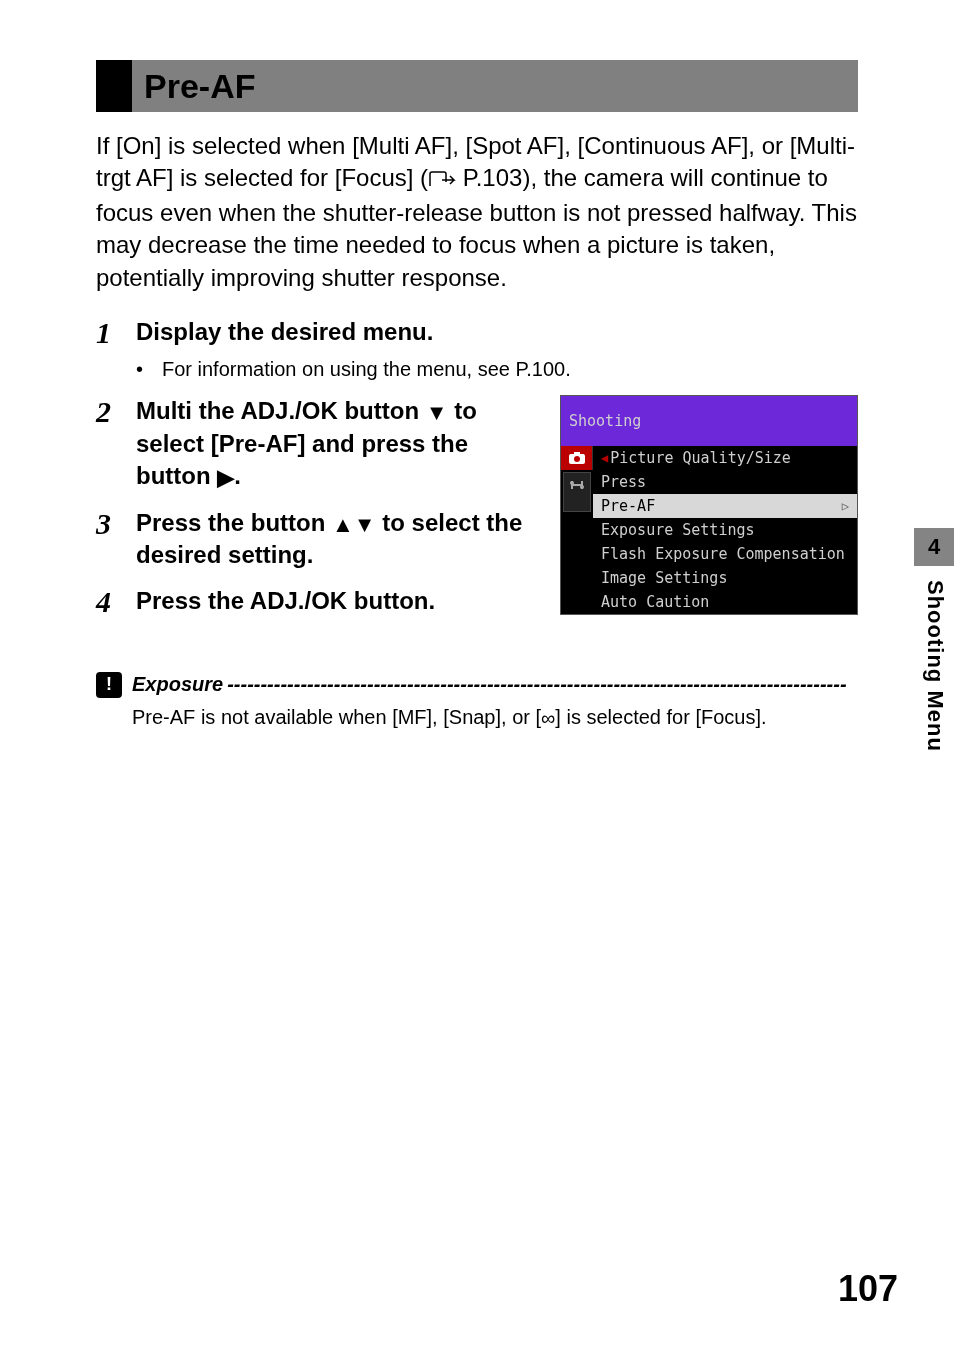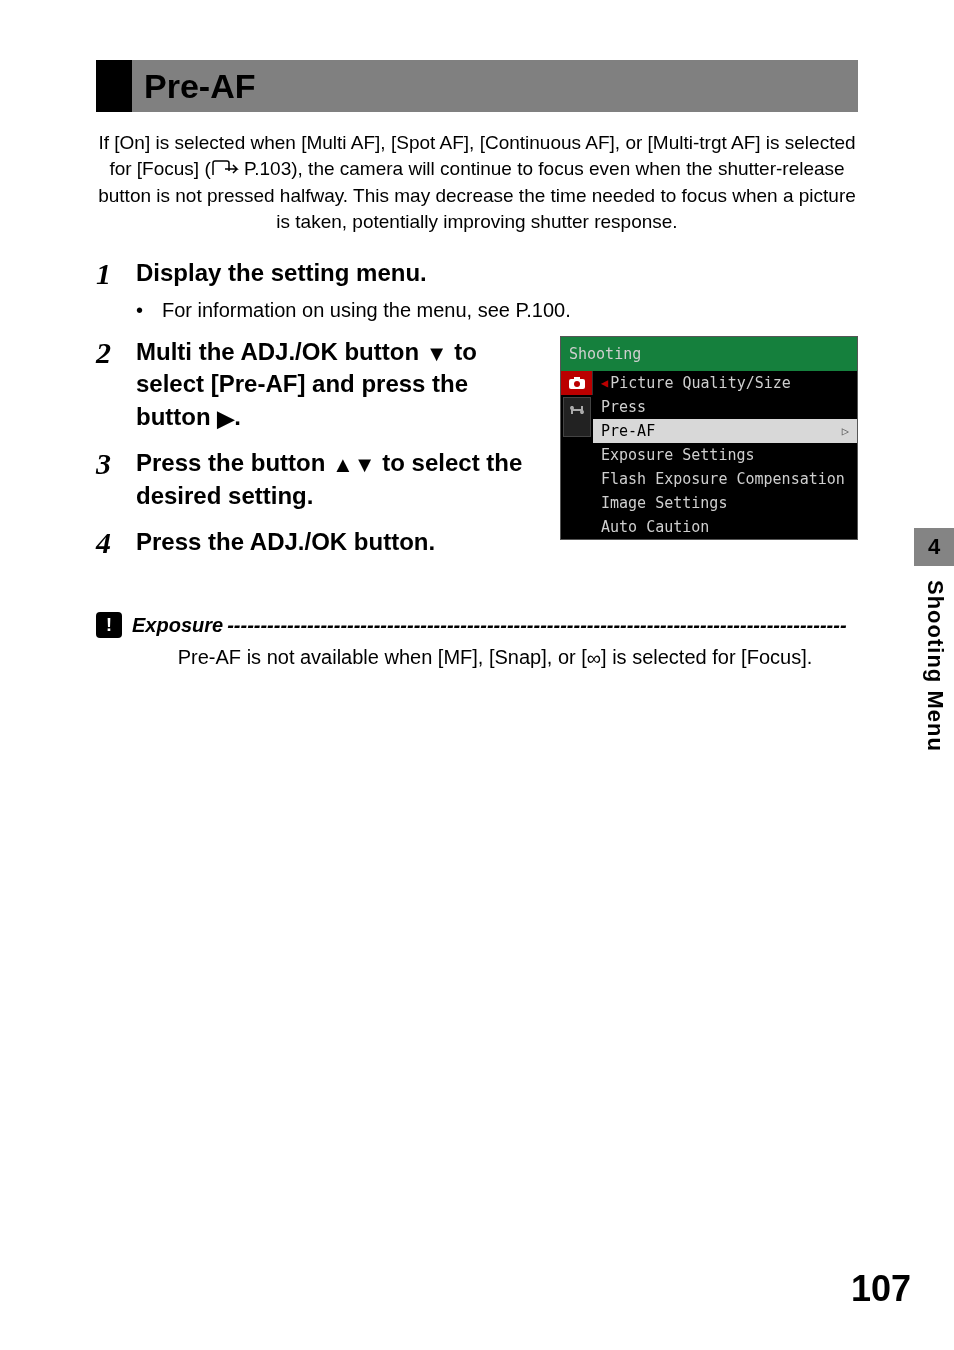--- a/index.html
+++ b/index.html
@@ -1,61 +1,61 @@
 <!DOCTYPE html>
 <html><head>
 <meta charset="utf-8">
 <style>
   * { box-sizing: border-box; margin: 0; padding: 0; }
   html, body { width: 954px; height: 1350px; background: #ffffff; font-family: Arial, Helvetica, sans-serif; color: #000; }
   .page { position: relative; width: 954px; height: 1350px; padding: 60px 96px 60px 96px; border-radius: 13px; }
   .heading-bar { background: #808080; height: 52px; display: flex; align-items: center; margin-bottom: 18px; }
   .heading-bar .black-tab { width: 36px; height: 52px; background: #000; }
   .heading-bar .heading-text { font-size: 34px; font-weight: 900; color: #000; margin-left: 12px; font-family: Arial, Helvetica, sans-serif; letter-spacing: 0px; }
-  .intro { font-size: 19px; line-height: 1.35; margin-bottom: 22px; text-align: center; }
+  .intro { font-size: 24px; line-height: 1.35; margin-bottom: 22px; }
   .ref-icon { display: inline-block; vertical-align: -2px; }
   .steps { }
   .step { display: flex; margin-bottom: 14px; align-items: flex-start; }
   .step .num { width: 40px; flex: 0 0 40px; font-family: Georgia, 'Times New Roman', serif; font-style: italic; font-weight: 900; font-size: 30px; line-height: 1; padding-top: 2px; }
   .step .body { flex: 1 1 auto; }
   .step .body .title { font-size: 24px; font-weight: 700; line-height: 1.35; }
   .step .body .sub { font-size: 20px; margin-top: 10px; display: flex; }
   .step .body .sub .bullet { width: 26px; flex: 0 0 26px; text-align: left; }
   .two-col { display: flex; gap: 20px; align-items: flex-start; }
   .two-col .left { flex: 1 1 auto; }
   .two-col .screen { flex: 0 0 298px; }
   .arrow { display: inline-block; font-size: 22px; line-height: 1; vertical-align: -1px; }
   .inf-icon { display:inline-block; font-size:20px; vertical-align:-1px; }
 
   
   .lcd { width: 298px; background: #000; color: #e8e8e8; font-family: "Lucida Console", Monaco, monospace; font-size: 15px; border: 1px solid #555; }
-  .lcd .titlebar { background: #15803d; color: #cfcfcf; padding: 8px 8px; font-size: 15px; }
+  .lcd .titlebar { background: #6d28d9; color: #cfcfcf; padding: 16px 8px; font-size: 15px; }
   .lcd .row-wrap { display:flex; }
   .lcd .iconcol { width: 32px; flex:0 0 32px; display:flex; flex-direction:column; }
   .lcd .iconcell { height: 24px; border-right: 1px solid #333; display:flex; align-items:center; justify-content:center; font-size:13px; color:#fff; }
   .lcd .iconcell.cam { background:#b00; }
   .lcd .iconcell.tool { background:#222; border:1px solid #444; margin:2px; height:40px; }
   .lcd .listcol { flex:1 1 auto; }
   .lcd .item { padding: 3px 8px; color:#cfcfcf; display:flex; align-items:center; }
   .lcd .item.first { background:#000; }
   .lcd .item.first .tri { color:#b00; margin-right:2px; font-size:12px; }
   .lcd .item.sel { background:#d8d8d8; color:#000; display:flex; justify-content:space-between; }
   .lcd .item.sel .tri-r { color:#555; font-size:12px; }
 
   .caution-block { margin-top: 40px; }
   .caution-head { display: flex; align-items: center; font-size: 20px; font-style: italic; font-weight: 700; }
   .caution-head .icon { width: 26px; height: 26px; background: #000; color: #fff; border-radius: 4px; display:flex; align-items:center; justify-content:center; font-style: normal; font-weight:700; margin-right: 10px; font-size:18px; }
   .caution-head .dashes { flex:1 1 auto; overflow:hidden; white-space:nowrap; letter-spacing:0px; color:#000; margin-left:4px; }
-  .caution-body { font-size: 20px; margin-top: 8px; margin-left: 36px; text-align: center; }
+  .caution-body { font-size: 20px; margin-top: 8px; margin-left: 36px; }
 
   .side-tab { position: absolute; right: 0; top: 528px; width: 40px; }
   .side-tab .chap { background:#848484; color:#000; font-weight:700; font-size:22px; text-align:center; padding:6px 0; }
   .side-tab .label { writing-mode: vertical-rl; font-size:22px; font-weight:700; padding:14px 8px 0 8px; letter-spacing:1px; }
 
-  .page-num { position:absolute; right: 43px; bottom: 40px; font-size: 36px; font-weight: 700; }
+  .page-num { position:absolute; right: 56px; bottom: 40px; font-size: 36px; font-weight: 700; }
 </style>
 </head>
 <body>
 
 <div class="page">
 
   <div class="heading-bar">
     <div class="black-tab"></div>
     <div class="heading-text">Pre-AF</div>
   </div>
@@ -65,21 +65,21 @@
           <path d="M2 16 L2 4 Q2 2 4 2 L16 2 Q18 2 18 4 L18 12" fill="none" stroke="#000" stroke-width="1.5"></path>
           <path d="M14 10 L26 10 L22 6 M26 10 L22 14" fill="none" stroke="#000" stroke-width="1.5"></path>
         </svg></span> <span>P.103</span><span>), the camera will continue to focus even when the shutter-release button is not pressed halfway. This may decrease the time needed to focus when a picture is taken, potentially improving shutter response.</span>
   </p>
 
   <div class="steps">
 
     <div class="step">
       <div class="num">1</div>
       <div class="body">
-        <div class="title">Display the setting menu.</div>
+        <div class="title">Display the desired menu.</div>
         <div class="sub">
           <span class="bullet">•</span>
           <span>For information on using the menu, see P.100.</span>
         </div>
       </div>
     </div>
 
     <div class="two-col">
       <div class="left">
         <div class="step">

